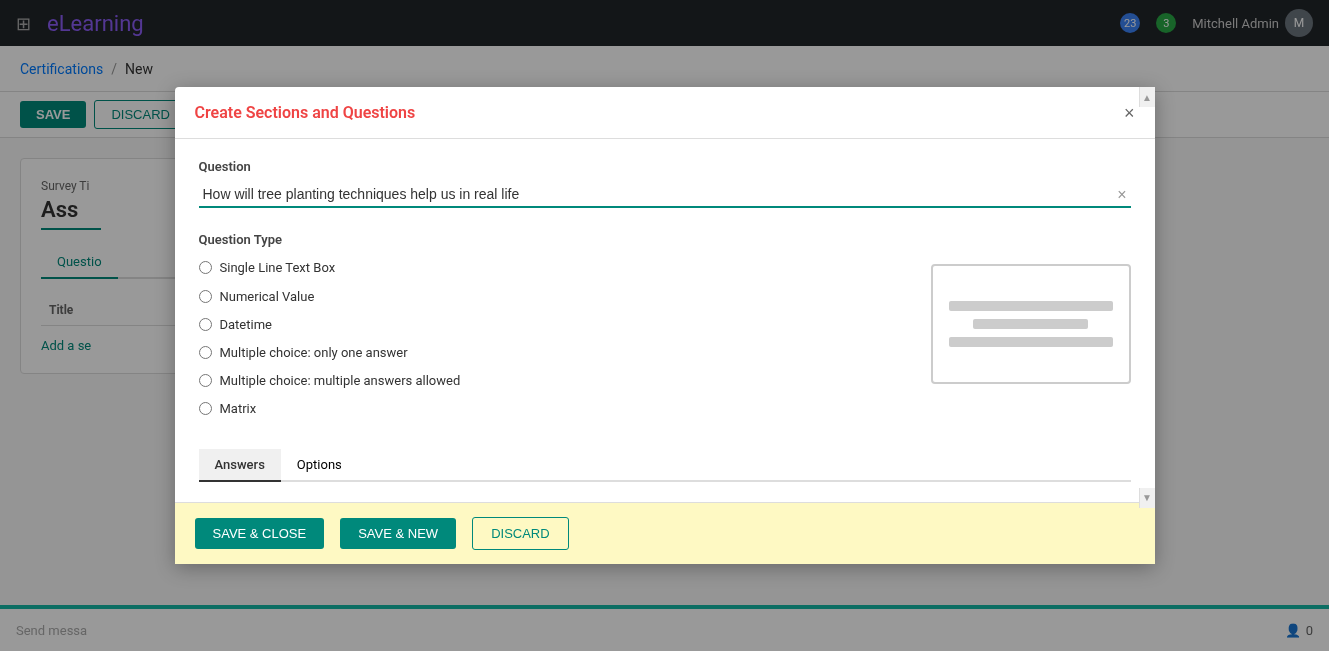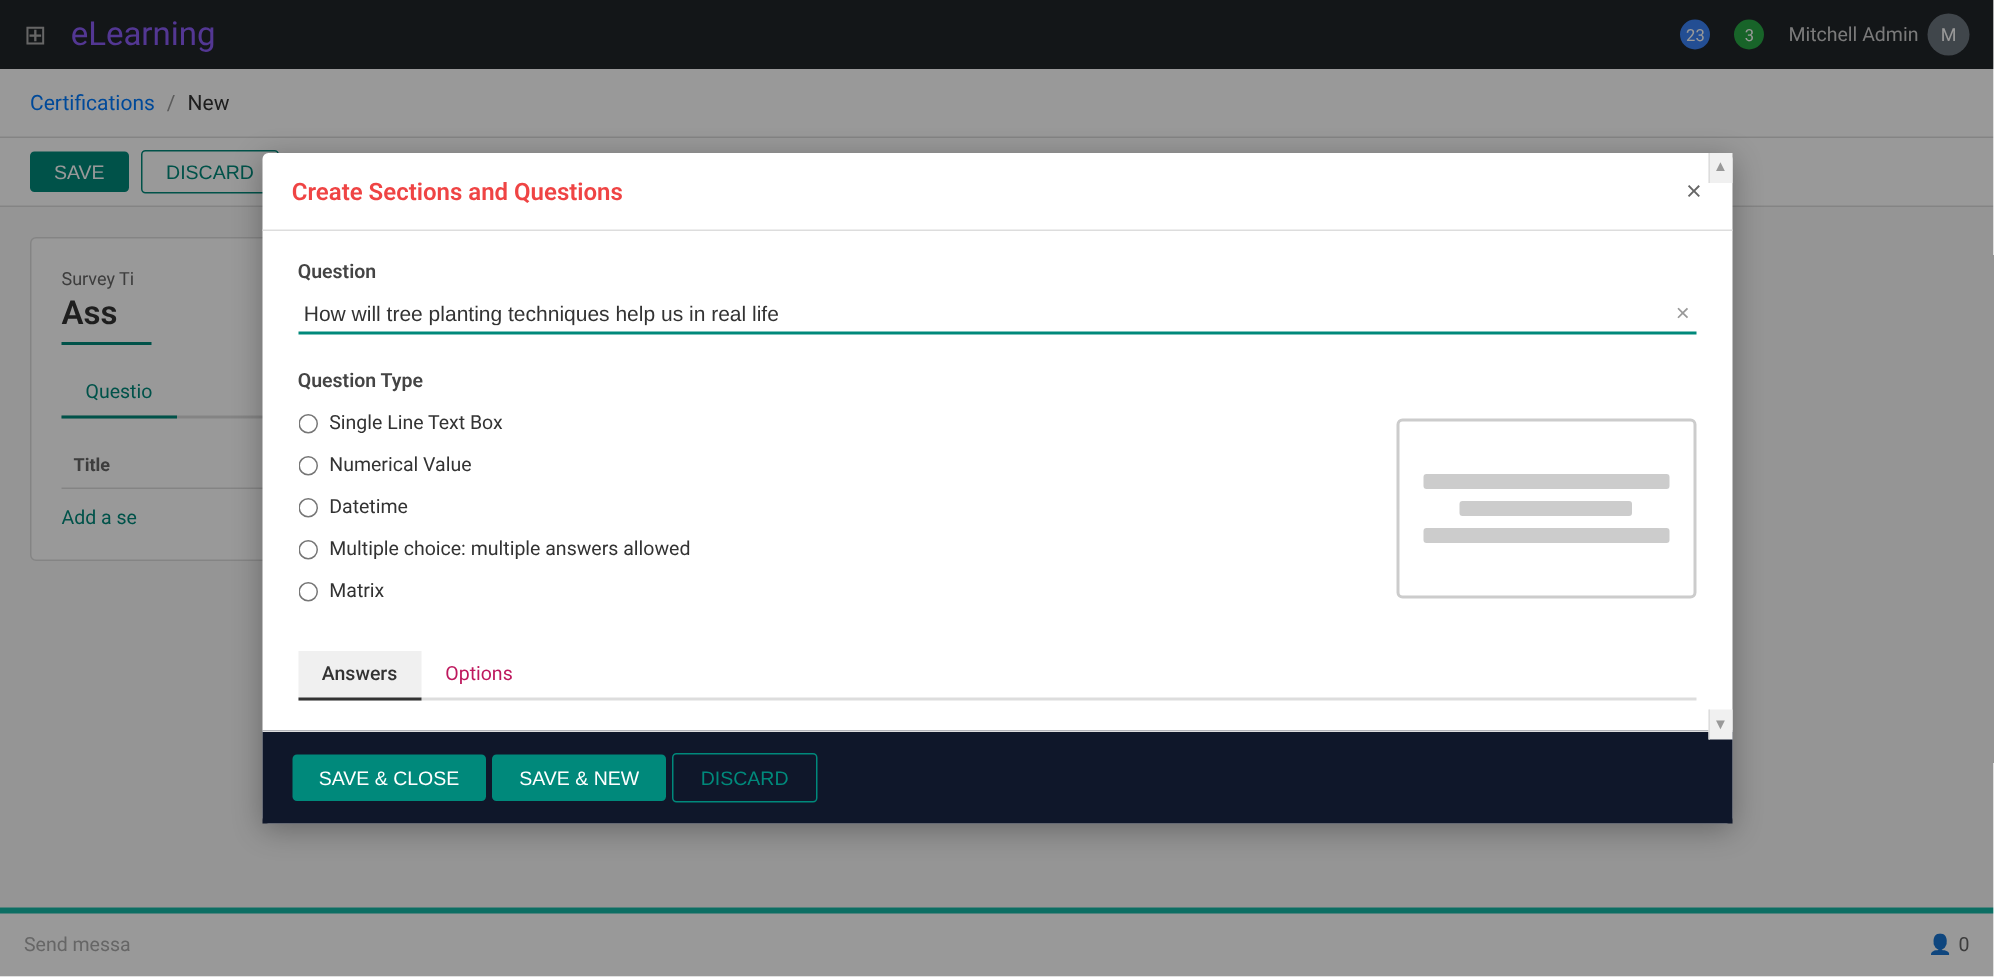--- a/index.html
+++ b/index.html
@@ -118,21 +118,21 @@
     }
 
     .btn-teal {
       background: #00897B;
       color: white;
       border: none;
       padding: 6px 16px;
       border-radius: 3px;
       font-size: 13px;
       cursor: pointer;
-      font-weight: 400;
+      font-weight: 700;
     }
 
     .btn-outline {
       background: transparent;
       color: #00897B;
       border: 1px solid #00897B;
       padding: 6px 16px;
       border-radius: 3px;
       font-size: 13px;
       cursor: pointer;
@@ -254,22 +254,22 @@
       padding: 20px 24px;
       flex: 1;
       overflow-y: auto;
     }
 
     .modal-footer {
       padding: 14px 20px;
       border-top: 1px solid #ddd;
       display: flex;
       align-items: center;
-      gap: 4px;
-      background: #0f172a;
+      gap: 16px;
+      background: #fef9c3;
     }
 
     .field-label {
       font-size: 13px;
       font-weight: 600;
       color: #444;
       margin-bottom: 8px;
     }
 
     .question-input-wrap {
@@ -367,21 +367,21 @@
       display: flex;
       gap: 0;
       margin-top: 20px;
       border-bottom: 2px solid #ddd;
     }
 
     .modal-tab {
       padding: 8px 16px;
       font-size: 13px;
       cursor: pointer;
-      color: #be185d;
+      color: #000000;
       border-bottom: 2px solid transparent;
       margin-bottom: -2px;
     }
 
     .modal-tab.active {
       color: #333;
       border-bottom-color: #333;
       font-weight: 500;
       background: #f0f0f0;
     }
@@ -535,20 +535,24 @@
             <input type="radio" name="qtype" style="">
             <span>Numerical Value</span>
           </label>
 
 
           <label class="radio-option">
             <input type="radio" name="qtype" style="">
             <span>Datetime</span>
           </label>
 
+          <label class="radio-option">
+            <input type="radio" name="qtype" style="">
+            <span>Multiple choice: only one answer</span>
+          </label>
 
           <label class="radio-option">
             <input type="radio" name="qtype" style="">
             <span>Multiple choice: multiple answers allowed</span>
           </label>
 
           <label class="radio-option">
             <input type="radio" name="qtype" style="">
             <span>Matrix</span>
           </label>

